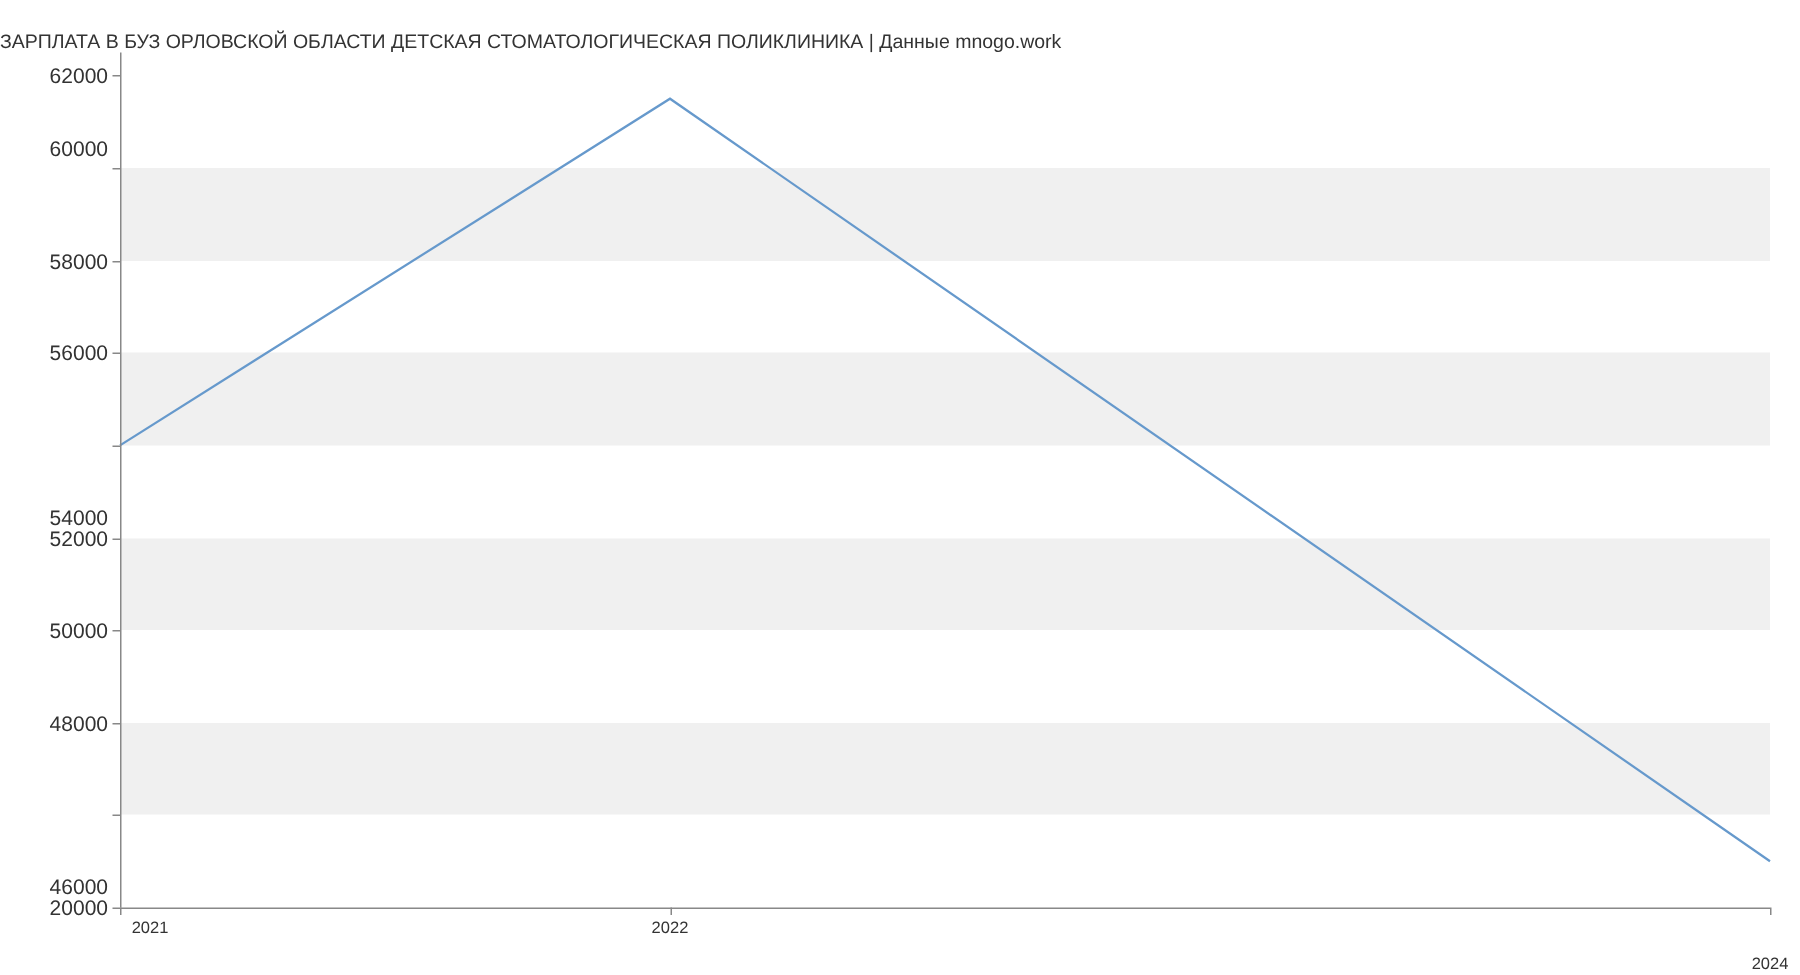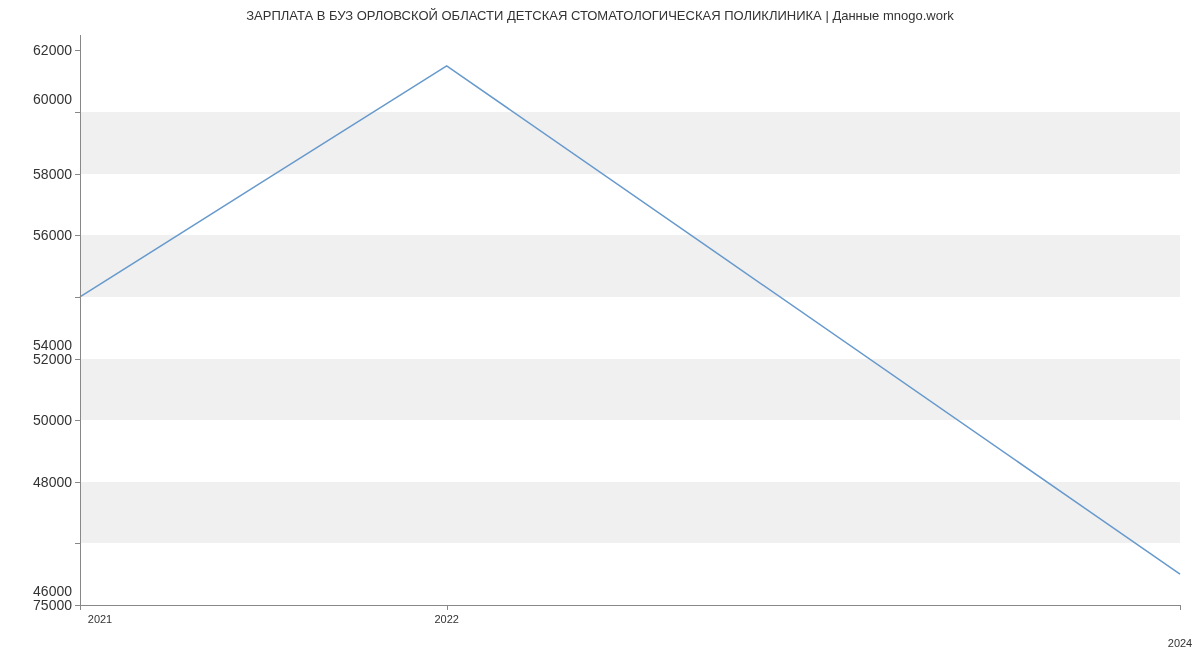--- a/index.html
+++ b/index.html
@@ -13,24 +13,23 @@
       width: 1200px;
       height: 650px;
       position: relative;
     }
     .chart-container {
       position: relative;
       width: 100%;
       height: 100%;
     }
     .chart-title {
-      text-align: center;
       font-size: 13px;
       color: #333;
-      padding-top: 8px;
+      padding-top: 20px;
       font-family: Arial, sans-serif;
     }
     .plot-area {
       position: absolute;
       left: 80px;
       top: 35px;
       width: 1100px;
       height: 570px;
     }
     .y-axis-label {
@@ -85,21 +84,21 @@
 <div class="chart-container">
   <div class="chart-title">ЗАРПЛАТА В БУЗ ОРЛОВСКОЙ ОБЛАСТИ  ДЕТСКАЯ СТОМАТОЛОГИЧЕСКАЯ ПОЛИКЛИНИКА | Данные mnogo.work</div>
   <div class="plot-area" id="plot-area">
     <div class="grid-band" style="top: 446.757px; height: 61.6216px;"></div>
       <div class="grid-band" style="top: 323.514px; height: 61.6216px;"></div>
       <div class="grid-band" style="top: 200.27px; height: 61.6216px;"></div>
       <div class="grid-band" style="top: 77.027px; height: 61.6216px;"></div>
       <svg class="line-layer" id="line-layer" preserveAspectRatio="none" viewBox="0 0 1100 570">
         <path class="line-path" d="M0,261.8918918918919 L366.66666666666663,30.810810810810835 L1100,539.1891891891892 "></path>
       </svg>
-  <div class="y-axis-label" style="top: 570px;">75000</div>
+  <div class="y-axis-label" style="top: 570px;">20000</div>
       <div class="tick" style="left: -5px; top: 570px; width: 5px; height: 1px;"></div>
       <div class="y-axis-label" style="top: 508.378px; margin-top: 48px;">46000</div>
       <div class="tick" style="left: -5px; top: 508.378px; width: 5px; height: 1px;"></div>
       <div class="y-axis-label" style="top: 446.757px; text-align: center;">48000</div>
       <div class="tick" style="left: -5px; top: 446.757px; width: 5px; height: 1px;"></div>
       <div class="y-axis-label" style="top: 385.135px;">50000</div>
       <div class="tick" style="left: -5px; top: 385.135px; width: 5px; height: 1px;"></div>
       <div class="y-axis-label" style="top: 323.514px;">52000</div>
       <div class="tick" style="left: -5px; top: 323.514px; width: 5px; height: 1px;"></div>
       <div class="y-axis-label" style="top: 261.892px; margin-top: 48px;">54000</div>

